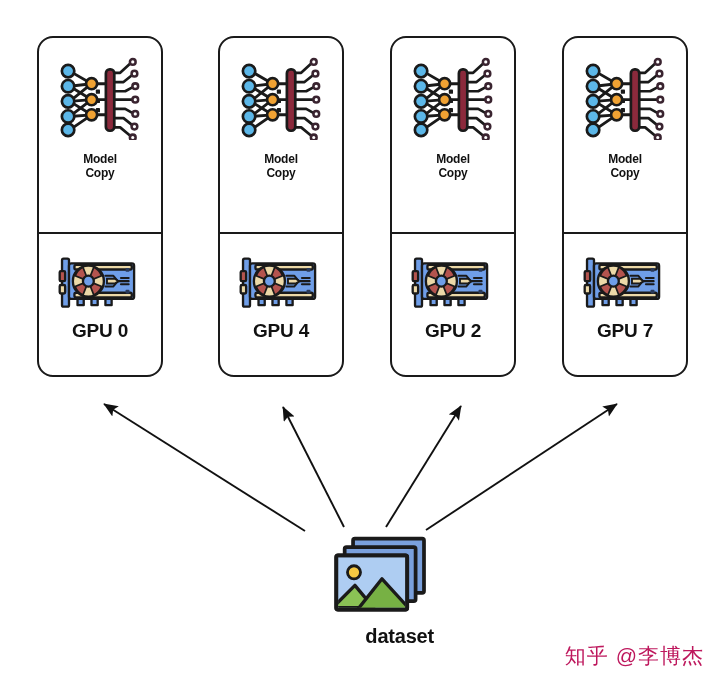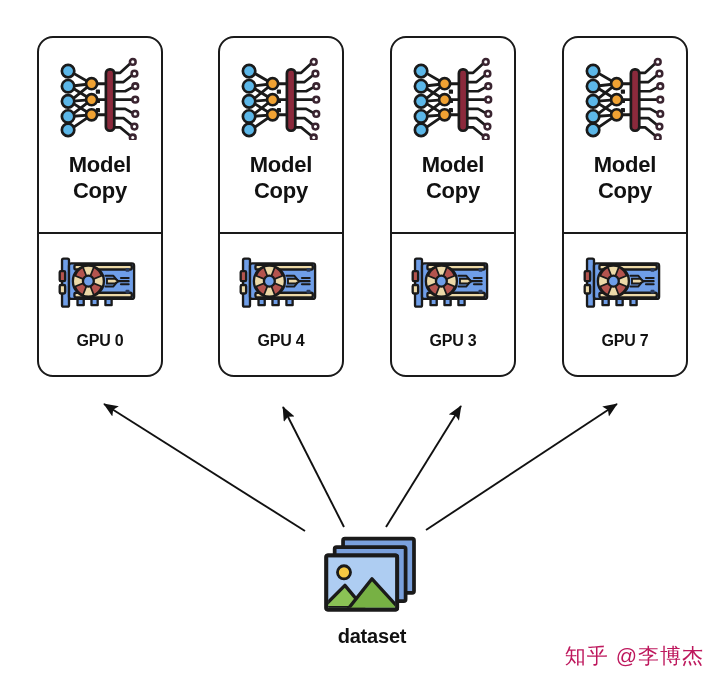--- a/index.html
+++ b/index.html
@@ -59,30 +59,30 @@
     height: 84px;
     display: block;
   }
   .gpu-icon {
     width: 86px;
     height: 62px;
     display: block;
   }
   .model-label {
     margin-top: 12px;
-    font-size: 22px;
+    font-size: 12px;
     font-weight: bold;
     line-height: 1.18;
     text-align: center;
     letter-spacing: -0.2px;
     white-space: pre-line;
   }
   .gpu-label {
-    margin-top: 16px;
-    font-size: 16px;
+    margin-top: 4px;
+    font-size: 19px;
     font-weight: bold;
     text-align: left;
     letter-spacing: -0.2px;
   }
 
   
   #arrows {
     position: absolute;
     left: 0; top: 0;
     width: 720px;
@@ -91,21 +91,21 @@
   }
 
   
   #dataset-group {
     position: absolute;
     left: 310px;
     top: 534px;
     width: 124px;
     display: flex;
     flex-direction: column;
-    align-items: center;
+    align-items: flex-end;
   }
   .dataset-icon {
     width: 104px;
     height: 84px;
     display: block;
   }
   .dataset-label {
     margin-top: 7px;
     font-size: 20px;
     font-weight: bold;
@@ -419,21 +419,21 @@
           <path d="M40,35 L57,42 A20,20 0 0,1 47,53 Z"></path>
           <path d="M40,35 L33,53 A20,20 0 0,1 23,42 Z"></path>
           <path d="M40,35 L23,28 A20,20 0 0,1 33,17 Z"></path>
         </g>
         <circle cx="40" cy="35" r="7" fill="#6f9ee8" stroke="#1a1a1a" stroke-width="3"></circle>
         <g fill="#2a3a5a">
           <rect x="88" y="18" width="5" height="5" rx="1"></rect>
           <rect x="88" y="46" width="5" height="5" rx="1"></rect>
         </g>
       </svg>
-      <div class="gpu-label">GPU 3</div>
+      <div class="gpu-label">GPU 2</div>
     </div>
   </div>
 
   <div class="gpu-card" style="left:562px; top:36px;">
     <div class="card-top">
       <svg class="nn-icon" viewBox="0 0 100 100">
         <g stroke="#1a1a1a" stroke-width="3.4" fill="none" stroke-linecap="round">
           <path d="M14,18 L40,33"></path>
             <path d="M14,36 L40,33"></path>
             <path d="M14,54 L40,33"></path>

